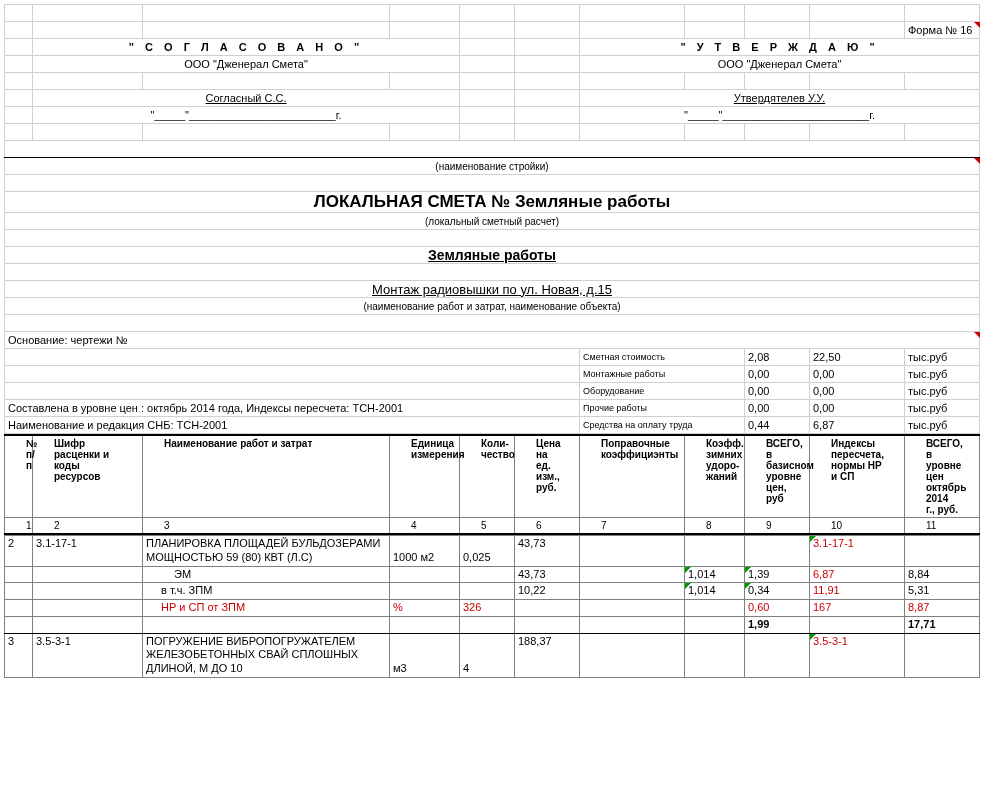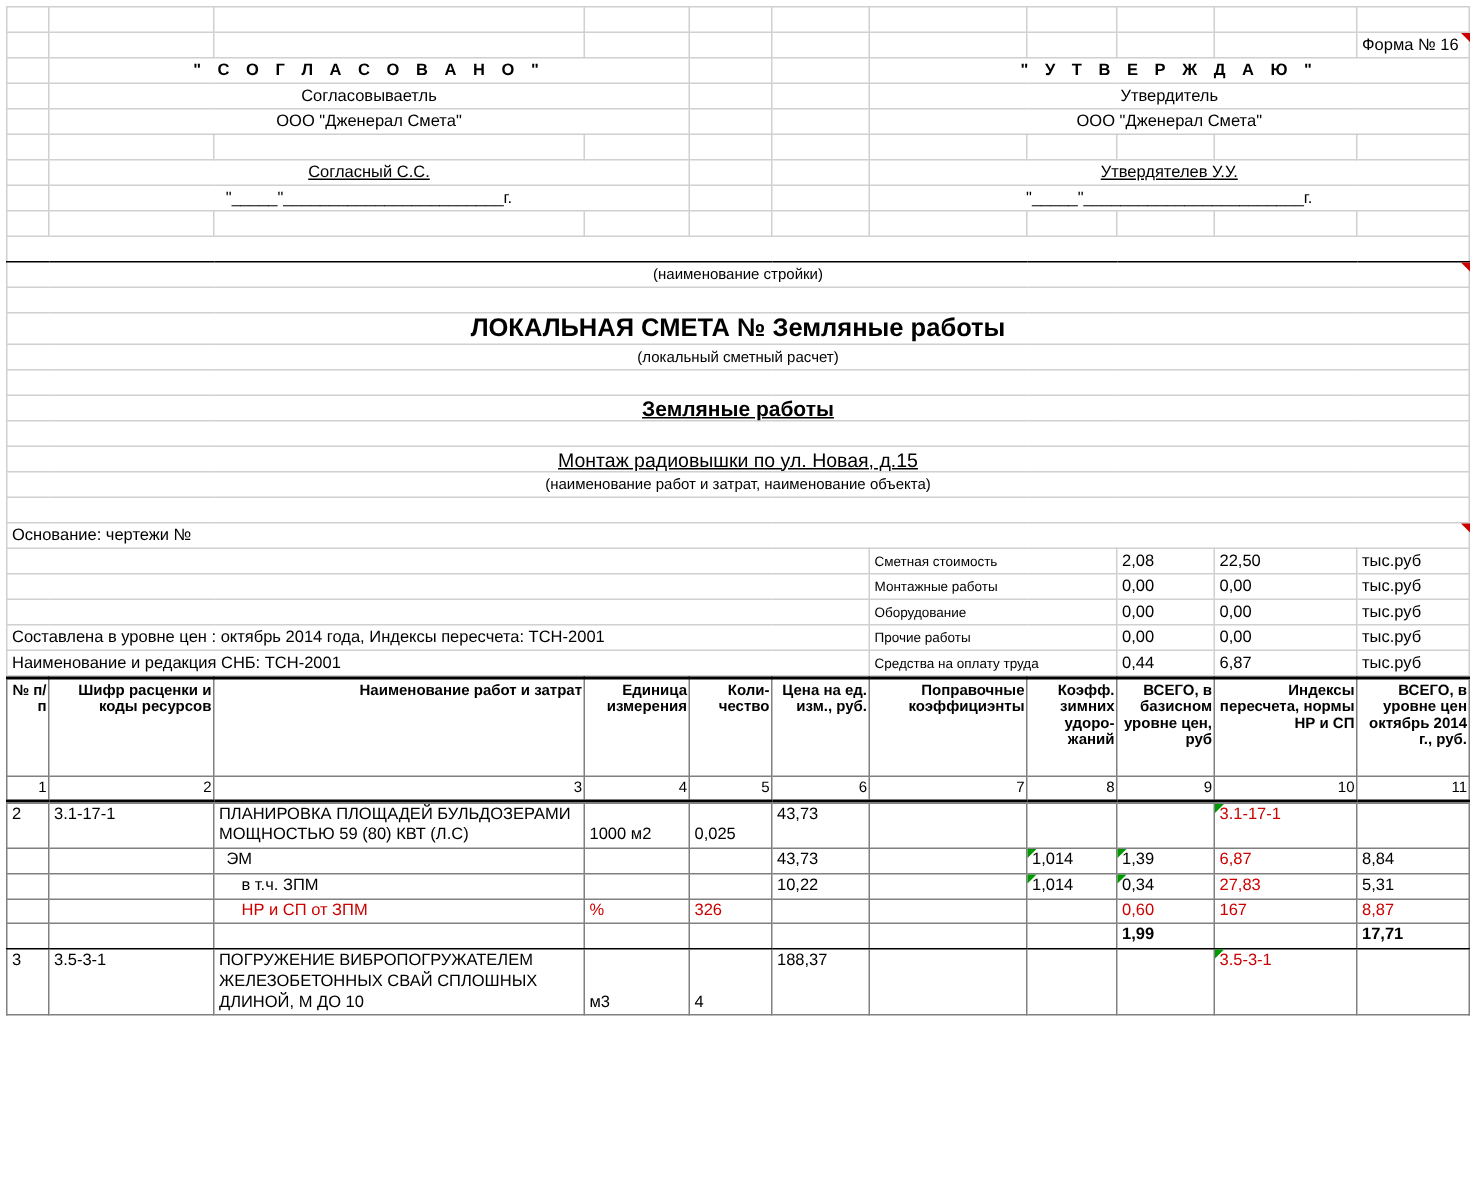--- a/index.html
+++ b/index.html
@@ -22,21 +22,21 @@
   .right { }
   .uline { text-decoration: underline; margin-top: 24px; }
   .big { font-size: 17px; font-weight: bold; }
   .sub { font-size: 10px; }
   .bold { font-weight: bold; }
   .blue { color: #0033cc; }
   .red { color: #cc0000; }
   .smalllabel { font-size: 9px; }
   
   table.thead { border-collapse: collapse; width: 100%; table-layout: fixed; border-top: 2px solid #000;}
-  table.thead td, table.thead th { border: 1px solid #808080; font-size: 10px; text-align:right; vertical-align: top; padding: 2px 1px; }
+  table.thead td, table.thead th { border: 1px solid #808080; font-size: 10px; text-align:left; vertical-align: top; padding: 2px 21px; }
   table.thead .numrow td { border-top: 1px solid #808080; border-bottom: 2px solid #000; font-size:10px;}
   
   table.body { border-collapse: collapse; width: 100%; table-layout: fixed; }
   table.body td { border: 1px solid #808080; font-size: 11px; padding: 1px 3px; vertical-align: top; line-height:1.25;}
   table.body tr.totalrow td { border-top: 1.5px solid #000; border-bottom: 1.5px solid #000; font-weight: bold; margin-top: 20px;}
   
   
   .c1{width:28px;} .c2{width:110px;} .c3{width:247px;} .c4{width:70px;} .c5{width:55px;}
   .c6{width:65px;} .c7{width:105px;} .c8{width:60px;} .c9{width:65px;} .c10{width:95px;} .c11{width:75px;}
 </style>
@@ -83,27 +83,20 @@
         <td></td>
         <td></td>
   <td class="right tri">Форма № 16</td>
       </tr>
 <tr>
   <td></td>
   <td colspan="3" class="center bold" style="letter-spacing:4px">" С О Г Л А С О В А Н О "</td>
   <td></td>
         <td></td>
   <td colspan="5" class="center bold" style="letter-spacing:4px">" У Т В Е Р Ж Д А Ю "</td>
-</tr>
-<tr>
-  <td></td>
-  <td colspan="3" class="center">Согласовываетль</td>
-  <td></td>
-        <td></td>
-  <td colspan="5" class="center">Утвердитель</td>
 </tr>
 <tr>
   <td></td>
   <td colspan="3" class="center">ООО "Дженерал Смета"</td>
   <td></td>
         <td></td>
   <td colspan="5" class="center">ООО "Дженерал Смета"</td>
 </tr>
 <tr>
         <td></td>
@@ -287,41 +280,41 @@
   <td class="right">43,73</td>
   <td></td>
         <td></td>
         <td></td>
   <td class="red greentick">3.1-17-1</td>
   <td></td>
 </tr>
 <tr>
   <td></td>
         <td></td>
-  <td style="padding-left:8px">ЭМ</td>
+  <td style="padding-left:31px">ЭМ</td>
   <td></td>
         <td></td>
   <td class="right">43,73</td>
   <td></td>
   <td class="right greentick">1,014</td>
   <td class="right greentick">1,39</td>
   <td class="right red">6,87</td>
   <td class="right">8,84</td>
 </tr>
 <tr>
   <td></td>
         <td></td>
   <td style="padding-left:18px">в т.ч. ЗПМ</td>
   <td></td>
         <td></td>
   <td class="right">10,22</td>
   <td></td>
   <td class="right greentick">1,014</td>
   <td class="right greentick">0,34</td>
-  <td class="right red">27,83</td>
+  <td class="right red">11,91</td>
   <td class="right">5,31</td>
 </tr>
 <tr>
   <td></td>
         <td></td>
   <td class="red" style="padding-left:18px">НР и СП от ЗПМ</td>
   <td class="right red">%</td>
   <td class="right red">326</td>
   <td></td>
         <td></td>

